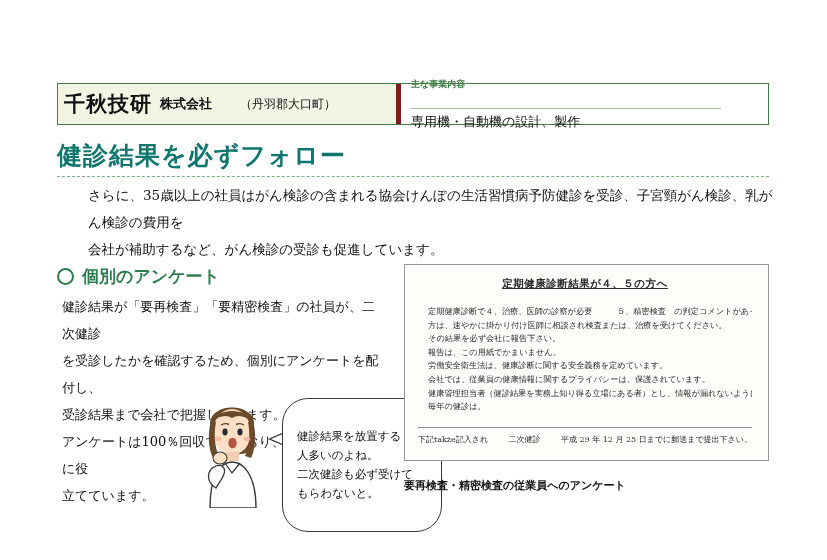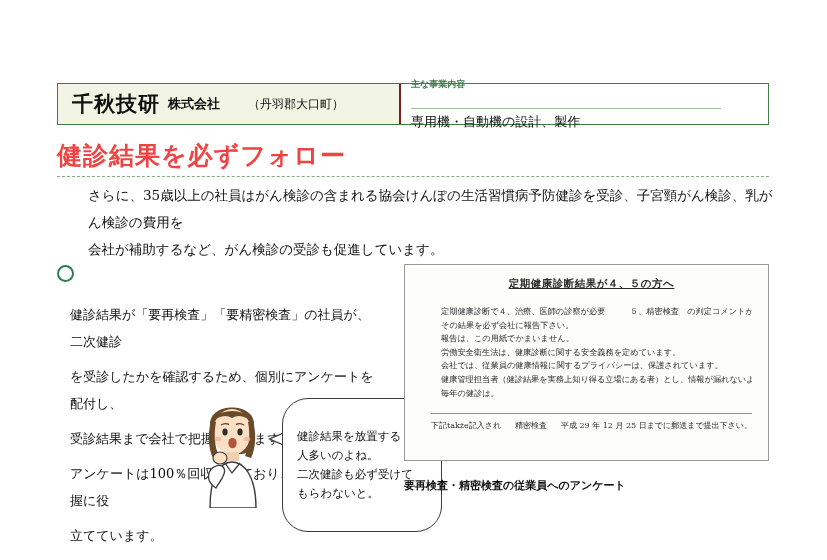--- a/index.html
+++ b/index.html
@@ -29,25 +29,25 @@
     width: 712px;
     height: 42px;
     border: 1px solid #3f7d44;
     box-sizing: border-box;
     display: flex;
     background: #ffffff;
   }
   .company-left {
     width: 343px;
     background: #f2f4e4;
-    border-right: 2px solid #7f1d1d;
+    border-right: 5px solid #7f1d1d;
     box-sizing: border-box;
     display: flex;
     align-items: center;
-    padding-left: 14px;
+    padding-left: 6px;
   }
   .company-name {
     font-family: "DejaVu Serif", serif;
     font-size: 21px;
     font-weight: bold;
     letter-spacing: 1px;
     color: #111111;
   }
   .company-kind {
     font-family: Liberation Serif, serif;
@@ -88,21 +88,21 @@
 
   
   .main-heading {
     position: absolute;
     left: 57px;
     top: 139px;
     width: 712px;
     font-family: "DejaVu Serif", serif;
     font-size: 25px;
     font-weight: bold;
-    color: #ef4444;
+    color: #0f766e;
     letter-spacing: 1px;
   }
   .heading-rule {
     position: absolute;
     left: 57px;
     top: 176px;
     width: 712px;
     border-top: 1px dashed #7fae7f;
   }
 
@@ -144,21 +144,21 @@
   .body-col {
     position: absolute;
     left: 62px;
     top: 293px;
     width: 320px;
     font-family: "DejaVu Serif", serif;
     font-size: 13px;
     line-height: 27px;
     color: #111111;
   }
-  .body-col p { margin: 8px; }
+  .body-col p { margin: 0; }
 
   
   .person {
     position: absolute;
     left: 180px;
     top: 388px;
     width: 115px;
     height: 120px;
   }
 
@@ -204,21 +204,21 @@
   
   .scan {
     position: absolute;
     left: 404px;
     top: 264px;
     width: 365px;
     height: 197px;
     border: 1px solid #999999;
     background: #fdfdfa;
     box-sizing: border-box;
-    padding: 12px 16px 10px 26px;
+    padding: 12px 16px 10px 13px;
     font-family: "DejaVu Serif", serif;
     color: #2b2b2b;
     overflow: hidden;
   }
   .scan-title {
     text-align: center;
     font-size: 10.5px;
     font-weight: bold;
     text-decoration: underline;
     margin-bottom: 14px;
@@ -273,20 +273,21 @@
   <div class="main-heading">健診結果を必ずフォロー</div>
   <div class="heading-rule"></div>
 
   <div class="lead">
     <p>さらに、35歳以上の社員はがん検診の含まれる協会けんぽの生活習慣病予防健診を受診、子宮頸がん検診、乳がん検診の費用を</p>
     <p>会社が補助するなど、がん検診の受診も促進しています。</p>
   </div>
 
   <div class="sub-heading">
     <span class="circle-mark"></span>
+    <span>個別のアンケート</span>
   </div>
 
   <div class="body-col">
     <p>健診結果が「要再検査」「要精密検査」の社員が、二次健診</p>
     <p>を受診したかを確認するため、個別にアンケートを配付し、</p>
     <p>受診結果まで会社で把握しています。</p>
     <p>アンケートは100％回収できており、健康状態の把握に役</p>
     <p>立てています。</p>
   </div>
 
@@ -327,29 +328,30 @@
   <div class="bubble">
     <p>健診結果を放置する</p>
     <p>人多いのよね。</p>
     <p>二次健診も必ず受けて</p>
     <p>もらわないと。</p>
   </div>
 
   <div class="scan">
     <div class="scan-title">定期健康診断結果が４、５の方へ</div>
     <div class="scan-line scan-indent">定期健康診断で４、治療、医師の診察が必要　　　５、精密検査　の判定コメントがあった</div>
+    <div class="scan-line scan-indent">方は、速やかに掛かり付け医師に相談され検査または、治療を受けてください。</div>
     <div class="scan-line scan-indent">その結果を必ず会社に報告下さい。</div>
     <div class="scan-line scan-indent">報告は、この用紙でかまいません。</div>
     <div class="scan-line scan-indent">労働安全衛生法は、健康診断に関する安全義務を定めています。</div>
     <div class="scan-line scan-indent">会社では、従業員の健康情報に関するプライバシーは、保護されています。</div>
     <div class="scan-line scan-indent">健康管理担当者（健診結果を実務上知り得る立場にある者）とし、情報が漏れないように</div>
     <div class="scan-line scan-indent">毎年の健診は。</div>
     <div class="scan-gap"></div>
     <div class="scan-footer-rule"></div>
     <div class="scan-footer">
       <span>下記także記入され</span>
-      <span>精密検査</span>
+      <span>二次健診</span>
       <span>平成 29 年 12 月 25 日までに郵送まで提出下さい。</span>
     </div>
   </div>
   <div class="scan-caption">要再検査・精密検査の従業員へのアンケート</div>
 
 </div>
 
 </body></html>

